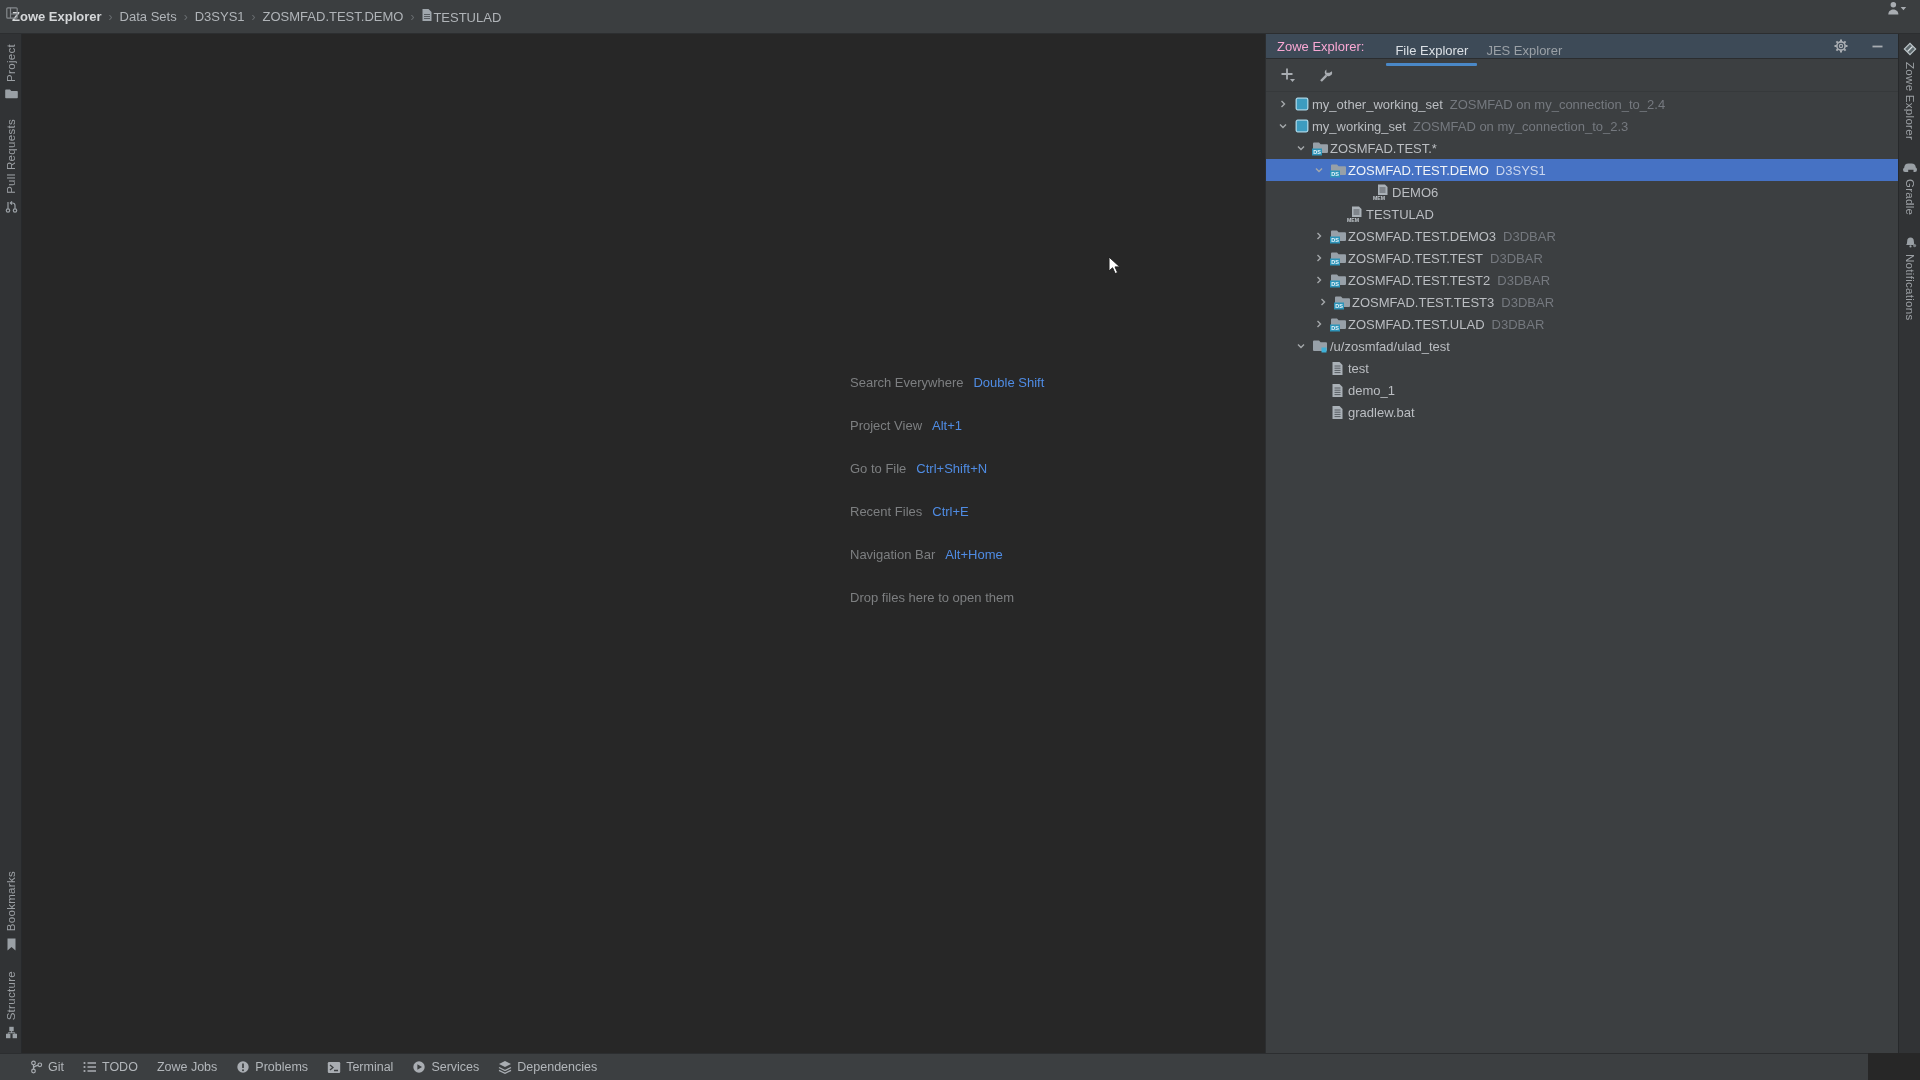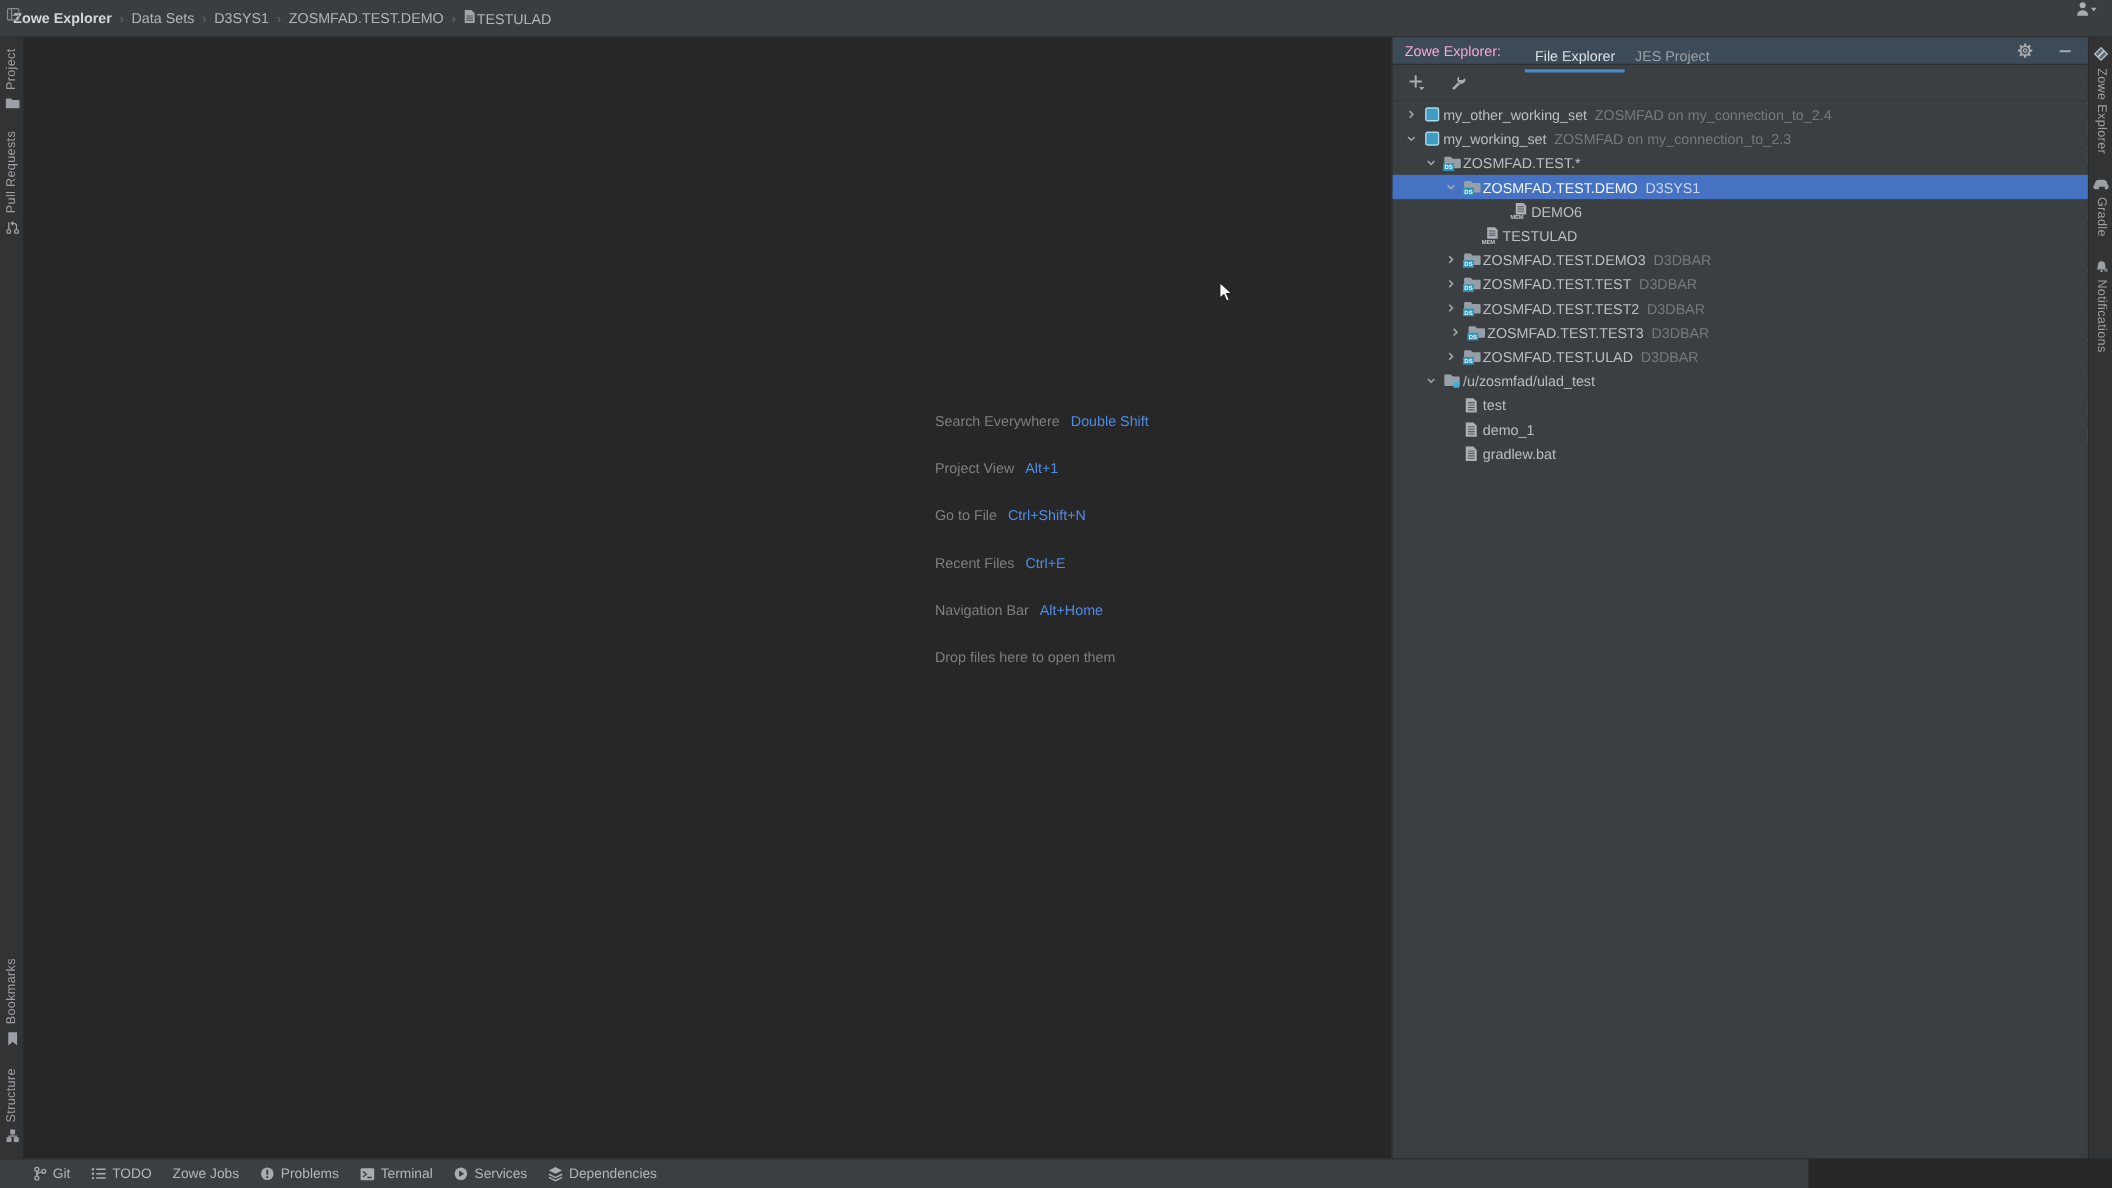--- a/index.html
+++ b/index.html
@@ -63,21 +63,21 @@
   .tree { padding-top:1px; }
   .tree-row { height:22px; display:flex; align-items:center; font-size:13px;
               color:#bbbec2; white-space:nowrap; }
   .tree-row.selected { background:#4672c4; color:#f0f3f7; }
   .chev { width:17px; flex:0 0 17px; display:flex; justify-content:center; align-items:center; }
   .ticon { width:21px; flex:0 0 21px; display:flex; justify-content:center; align-items:center; }
   .tree-suffix { color:#75797f; margin-left:7px; }
   .tree-row.selected .tree-suffix { color:#c9d5ee; }
 
   
-  .statusbar { position:absolute; left:0; bottom:0; width:1644px; height:27px;
+  .statusbar { position:absolute; left:0; bottom:0; width:1868px; height:27px;
                background:#3c3f41; border-top:1px solid #2c2e30;
                display:flex; align-items:center; gap:19px; padding-left:30px;margin-top:48px; }
   .sb-item { display:flex; align-items:center; gap:5px; font-size:12.5px; color:#b2b6ba; }
   .sb-corner { position:absolute; left:6px; top:7px; }
 
   .cursor { position:absolute; left:1108px; top:256px; z-index:99; pointer-events:none; }
   svg { display:block; }
 </style>
 </head>
 <body>
@@ -296,21 +296,21 @@
         <div class="hint-line"><span>Navigation Bar</span><span class="hint-keys">Alt+Home</span></div>
         <div class="hint-line">Drop files here to open them</div>
       </div>
   </div>
 
   <div class="panel">
     <div class="panel-header">
       <span class="panel-title">Zowe Explorer:</span>
       <div class="panel-tabs" id="panelTabs">
           <span class="ptab active">File Explorer</span>
-          <span class="ptab ">JES Project</span>
+          <span class="ptab ">JES Explorer</span>
         </div>
       <div class="panel-header-right">
         <span class="tbtn" id="pGear">
             <svg width="16" height="16" viewBox="0 0 16 16">
               <circle cx="8" cy="8" r="4.1" fill="none" stroke="#a9adb2" stroke-width="1.6"></circle>
               <circle cx="8" cy="8" r="1.6" fill="none" stroke="#a9adb2" stroke-width="1.2"></circle>
               <path d="M12.3 8 H14.5 M8 12.3 V14.5 M3.7 8 H1.5 M8 3.7 V1.5 M11.1 11.1 L12.6 12.6 M4.9 11.1 L3.4 12.6 M4.9 4.9 L3.4 3.4 M11.1 4.9 L12.6 3.4" stroke="#a9adb2" stroke-width="2"></path>
             </svg>
           </span>
         <span class="tbtn" id="pMin">

